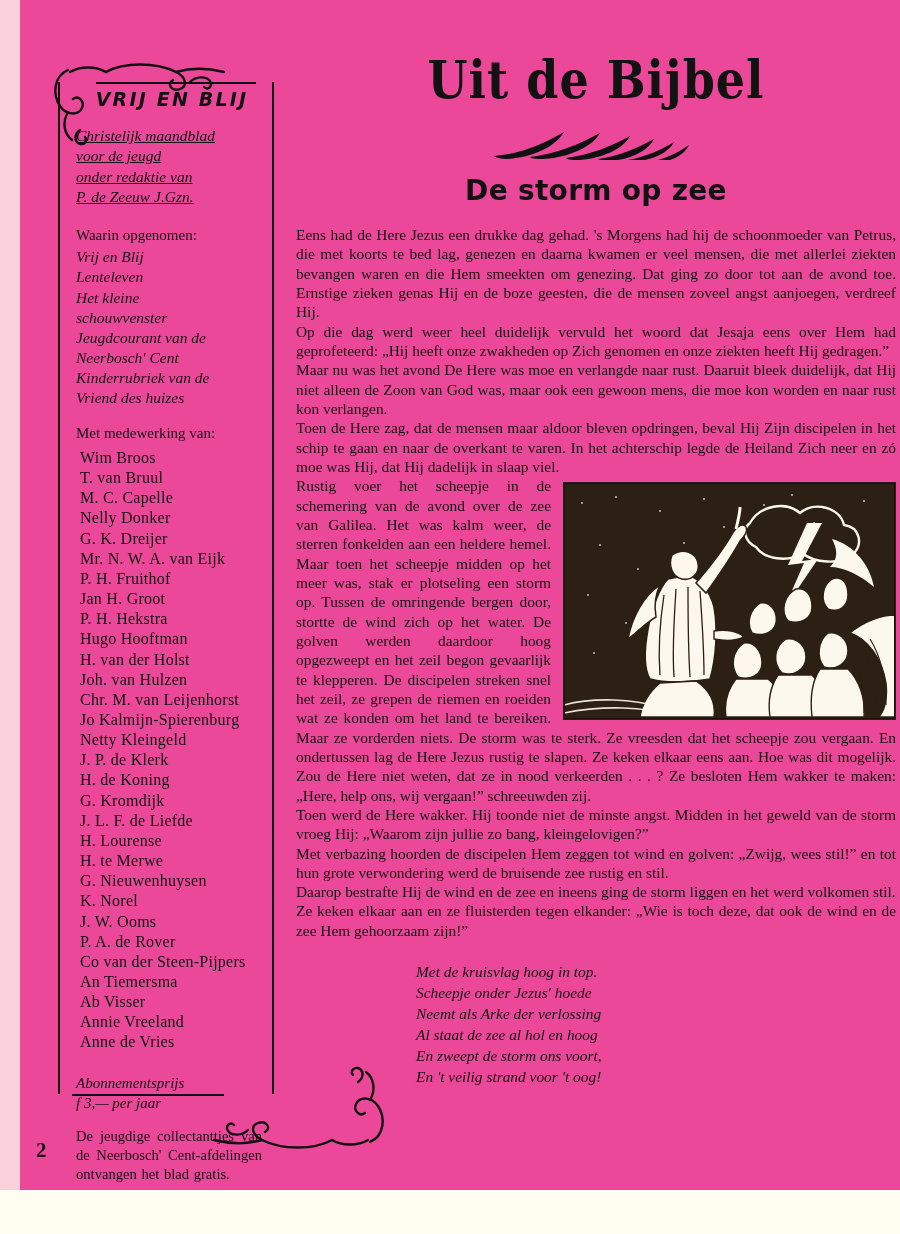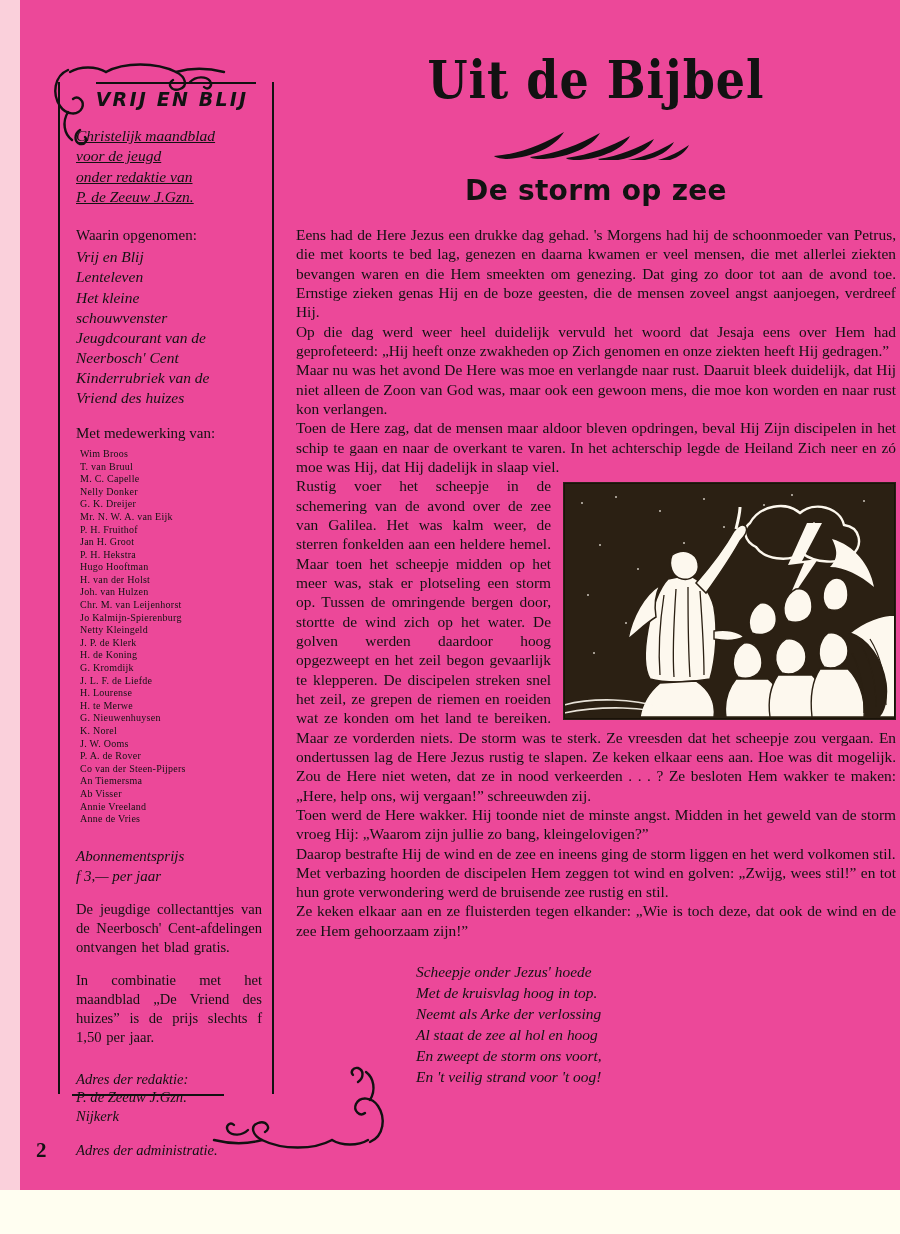--- a/index.html
+++ b/index.html
@@ -94,21 +94,21 @@
     line-height: 1.3;
     margin: 0 0 2px 0;
   }
   .sb-list-italic {
     font-style: italic;
     font-size: 15.5px;
     line-height: 1.3;
     margin: 0 0 16px 0;
   }
   .sb-names {
-    font-size: 10px;
+    font-size: 16px;
     line-height: 1.26;
     margin: 4px 0 20px 4px;
     letter-spacing: .25px;
   }
   .sb-names div { white-space: nowrap; }
   .sb-price {
     font-style: italic;
     font-size: 15px;
     line-height: 1.34;
     margin: 0 0 14px 0;
@@ -426,28 +426,28 @@
               <path d="M0 230 C40 222 80 224 110 232"></path>
             </g>
 
             <rect x="0.5" y="0.5" width="330" height="235" fill="none" stroke="#1a1208" stroke-width="1"></rect>
           </g>
         </svg>
       </div>
 
       <p>Rustig voer het scheepje in de schemering van de avond over de zee van Galilea. Het was kalm weer, de sterren fonkelden aan een heldere hemel. Maar toen het scheepje midden op het meer was, stak er plotseling een storm op. Tussen de omringende bergen door, stortte de wind zich op het water. De golven werden daardoor hoog opgezweept en het zeil begon gevaarlijk te klepperen. De discipelen streken snel het zeil, ze grepen de riemen en roeiden wat ze konden om het land te bereiken. Maar ze vorderden niets. De storm was te sterk. Ze vreesden dat het scheepje zou vergaan. En ondertussen lag de Here Jezus rustig te slapen. Ze keken elkaar eens aan. Hoe was dit mogelijk. Zou de Here niet weten, dat ze in nood verkeerden . . . ? Ze besloten Hem wakker te maken: „Here, help ons, wij vergaan!” schreeuwden zij.</p>
       <p>Toen werd de Here wakker. Hij toonde niet de minste angst. Midden in het geweld van de storm vroeg Hij: „Waarom zijn jullie zo bang, kleingelovigen?”</p>
+      <p>Met verbazing hoorden de discipelen Hem zeggen tot wind en golven: „Zwijg, wees stil!” en tot hun grote verwondering werd de bruisende zee rustig en stil.</p>
       <p>Daarop bestrafte Hij de wind en de zee en ineens ging de storm liggen en het werd volkomen stil.</p>
-      <p>Met verbazing hoorden de discipelen Hem zeggen tot wind en golven: „Zwijg, wees stil!” en tot hun grote verwondering werd de bruisende zee rustig en stil.</p>
       <p>Ze keken elkaar aan en ze fluisterden tegen elkander: „Wie is toch deze, dat ook de wind en de zee Hem gehoorzaam zijn!”</p>
     </div>
 
     <div class="poem">
+      <div>Met de kruisvlag hoog in top.</div>
       <div>Scheepje onder Jezus' hoede</div>
-      <div>Met de kruisvlag hoog in top.</div>
       <div>Neemt als Arke der verlossing</div>
       <div>Al staat de zee al hol en hoog</div>
       <div>En zweept de storm ons voort,</div>
       <div>En 't veilig strand voor 't oog!</div>
     </div>
   </div>
 
   <div class="page-number">2</div>
 
   <div class="scan-band"></div>

